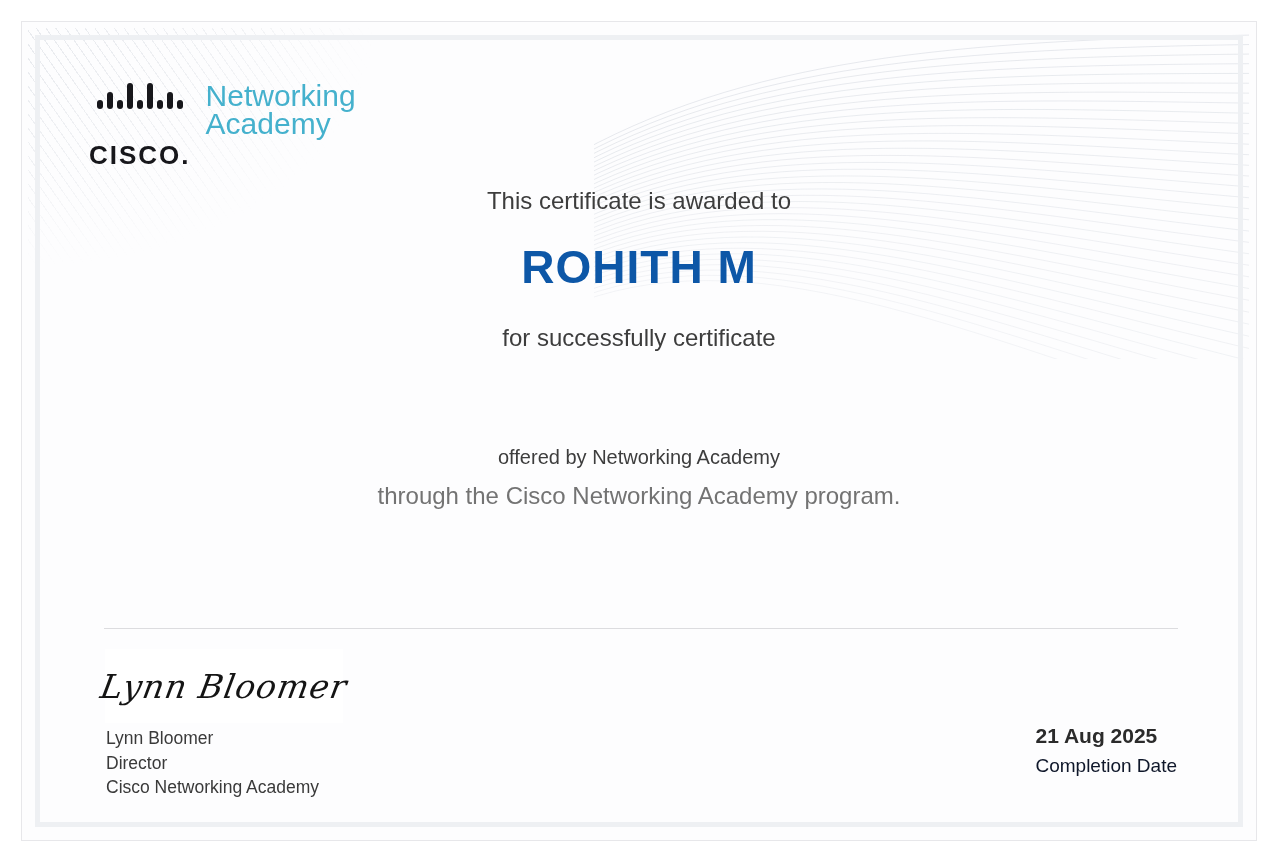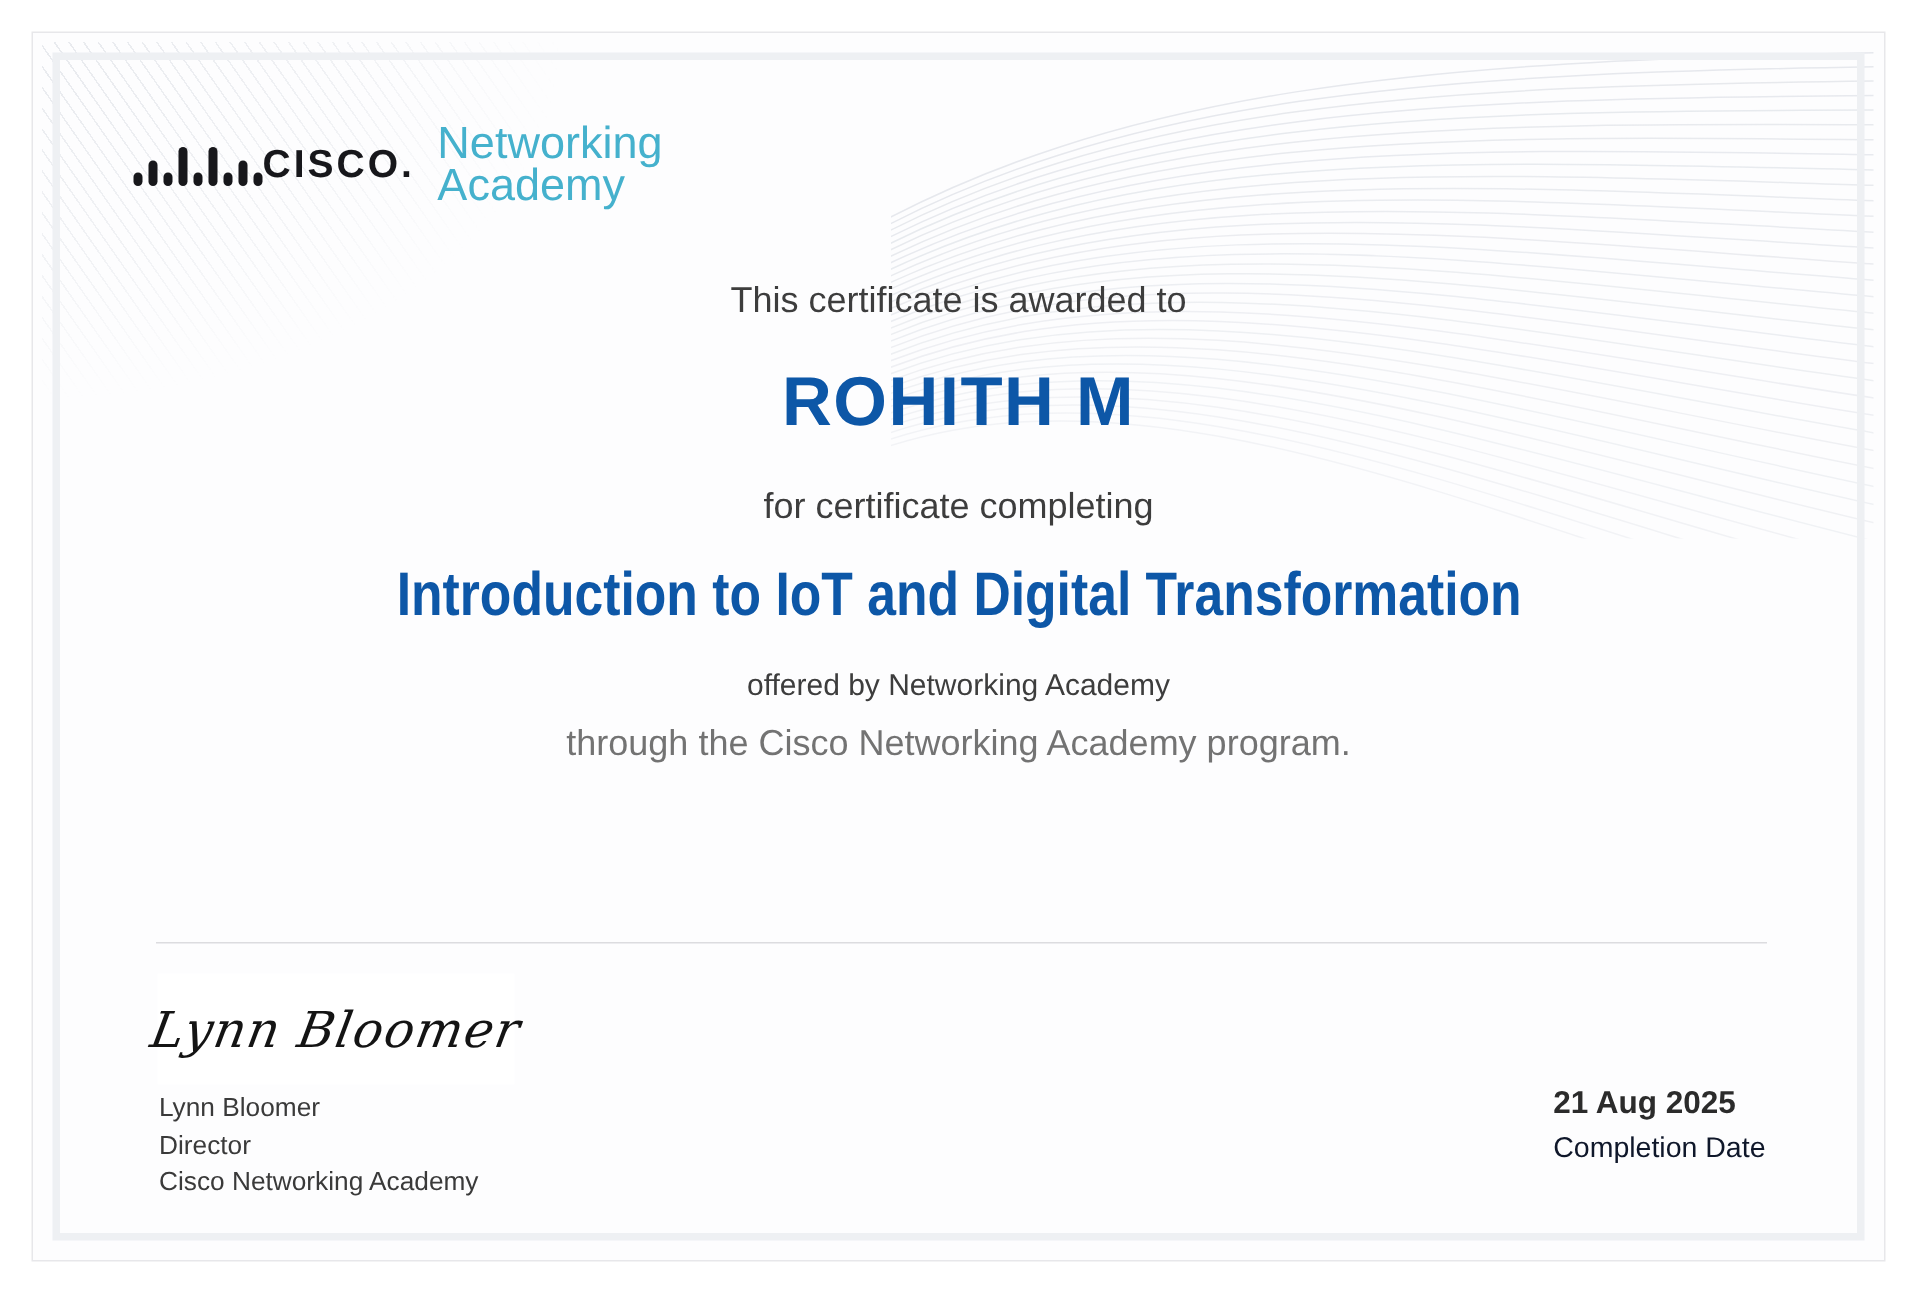--- a/index.html
+++ b/index.html
@@ -22,21 +22,21 @@
       rgba(185,192,202,0.30) 0px, rgba(185,192,202,0.30) 1px,
       transparent 1px, transparent 8px);
     -webkit-mask-image:radial-gradient(480px 330px at 0% 0%, #000 0%, rgba(0,0,0,0.55) 45%, transparent 72%);
     mask-image:radial-gradient(480px 330px at 0% 0%, #000 0%, rgba(0,0,0,0.55) 45%, transparent 72%);
   }
   
   .waves { position:absolute; right:7px; top:7px; }
 
   
   .logo { position:absolute; left:67px; top:58px; display:flex; gap:15px; }
-  .logo-mark { display:flex; align-items:center; }
+  .logo-mark { display:flex; flex-direction:column; align-items:center;gap:34px; }
   .bars { display:flex; align-items:flex-end; gap:4px; height:29px; }
   .bar { width:6px; background:#17171b; border-radius:3px; }
   .cisco-word {
     font-weight:bold; font-size:26px; letter-spacing:2px; color:#17171b;
     text-transform:uppercase; line-height:26px; margin-top:-1px;
   }
   .program { color:#45b1cd; font-size:30px; line-height:28px; font-weight:400; padding-top:2px; }
 
   
   .cline { position:absolute; left:0; right:0; text-align:center; }
@@ -125,24 +125,21 @@
       <div class="cisco-word">cisco.</div>
     </div>
     <div class="program">
       <div>Networking</div>
       <div>Academy</div>
     </div>
   </div>
 
   <div class="cline recipient">ROHITH M</div>
   <div class="cline awarded">This certificate is awarded to</div>
-  <div class="cline completing">for certificate completing</div>
-  <div class="cline course">
-    <span class="squeeze">Introduction to IoT and Digital Transformation</span>
-  </div>
+  <div class="cline completing">for successfully certificate</div>
   <div class="cline offered">offered by Networking Academy</div>
   <div class="cline through">through the Cisco Networking Academy program.</div>
 
   <div class="divider"></div>
 
   <div class="sig-box">
     <span class="sig-script">Lynn Bloomer</span>
   </div>
   <div class="signer">
     <div>Lynn Bloomer</div>

